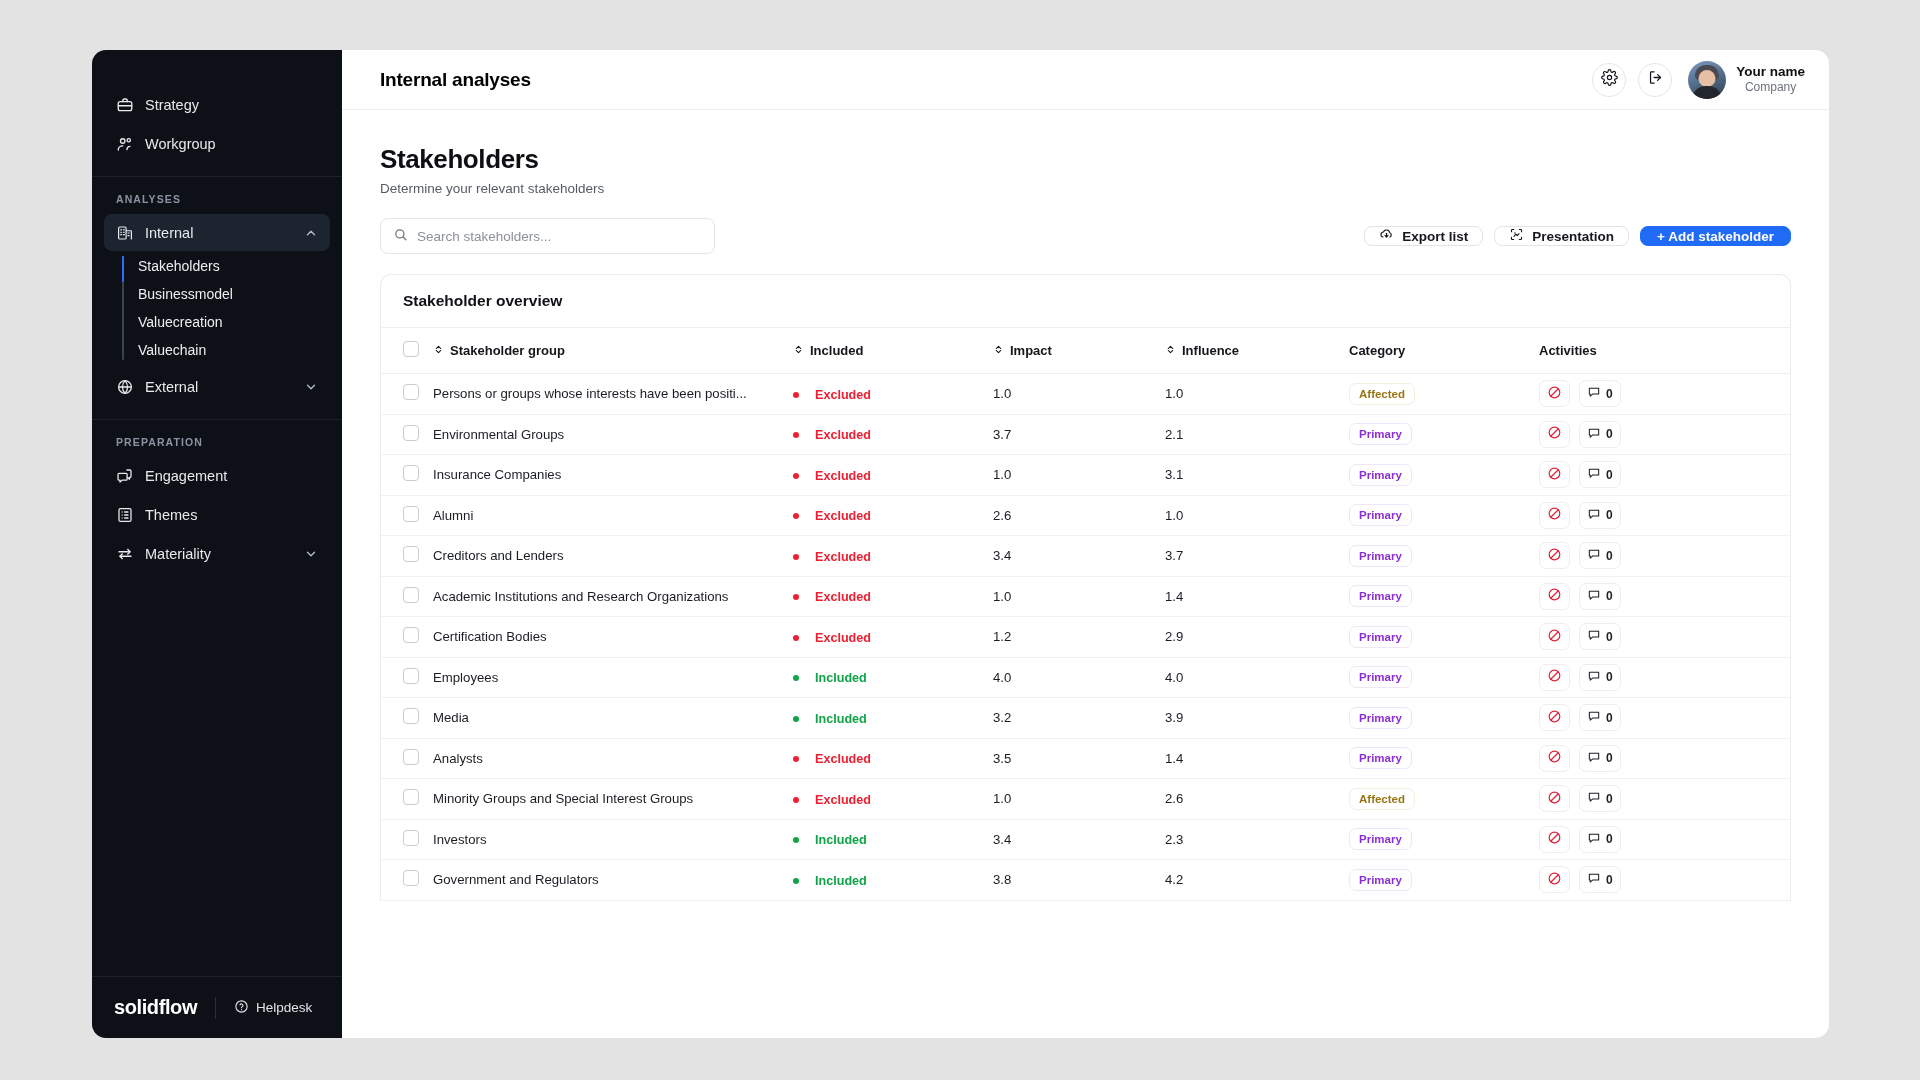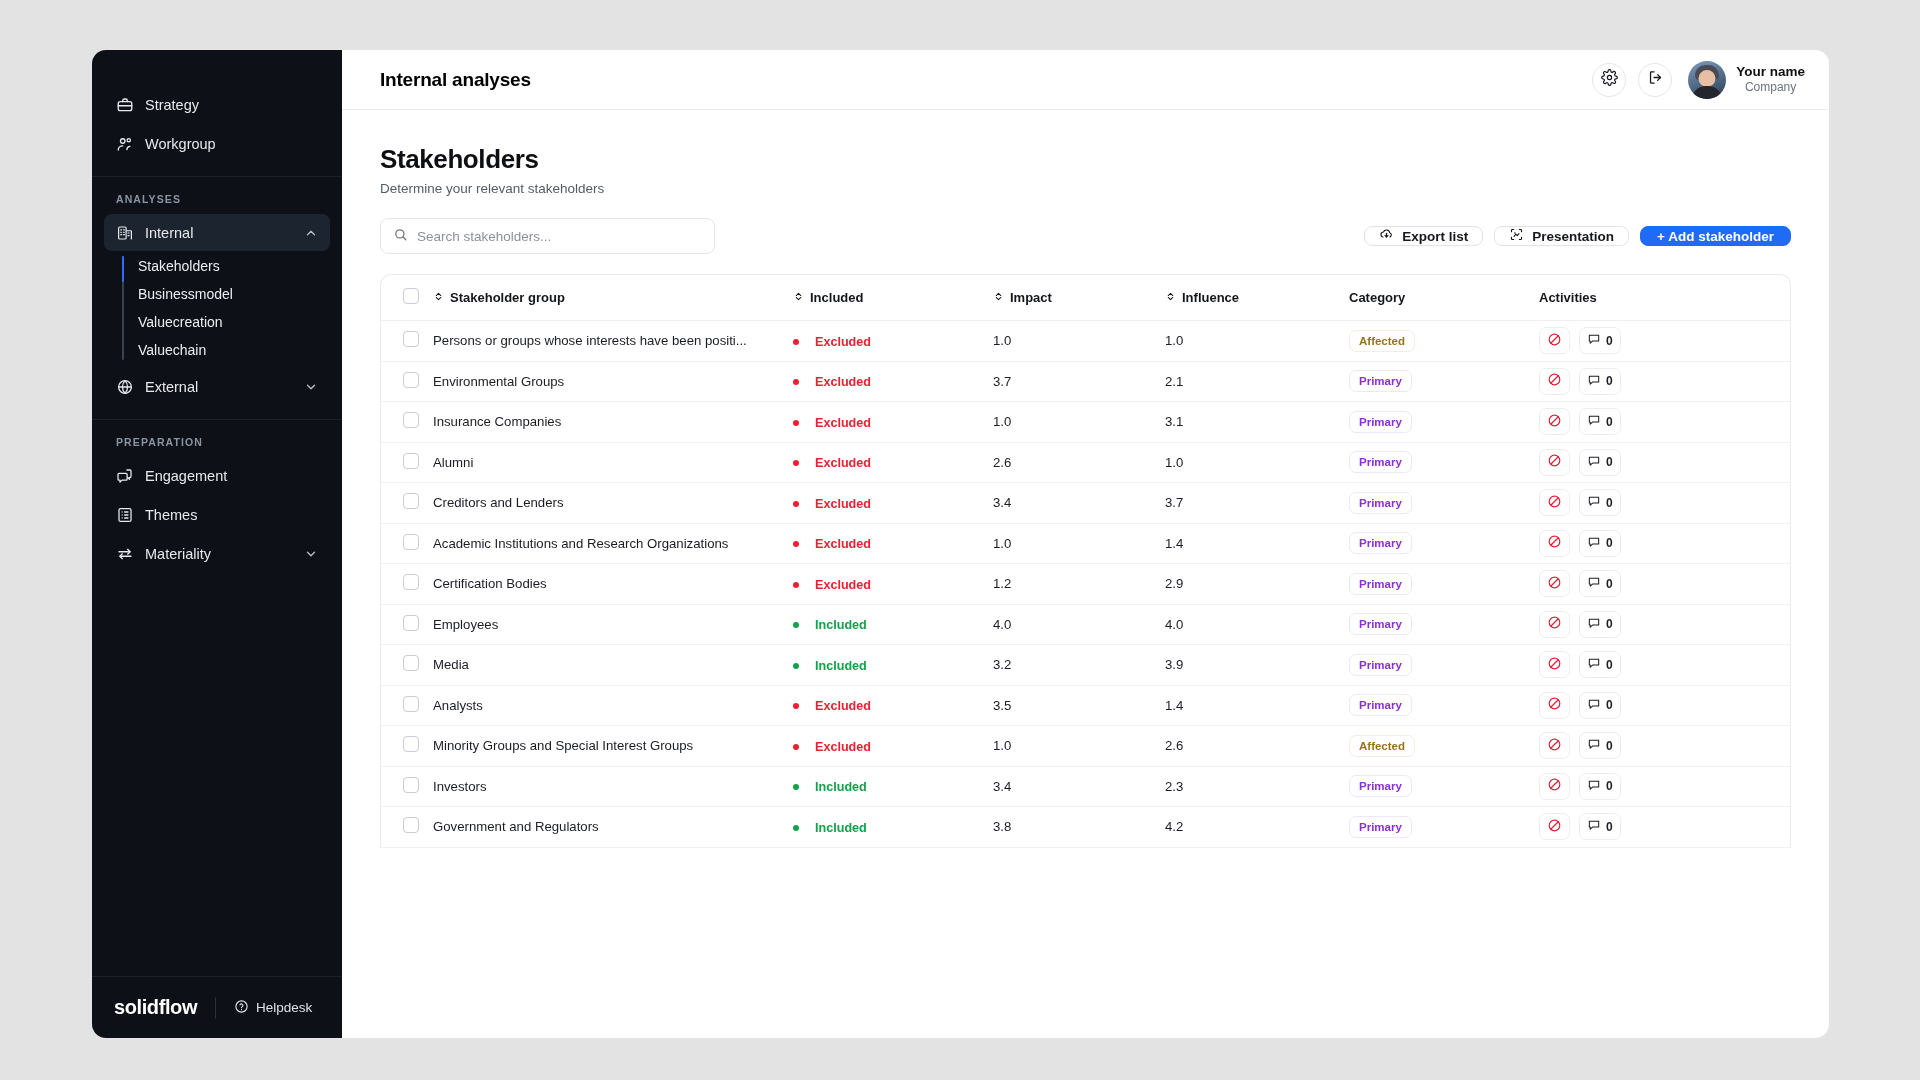--- a/index.html
+++ b/index.html
@@ -412,20 +412,23 @@
             <span>Presentation</span>
           </button>
 
           <button class="btn primary">
             <span>+ Add stakeholder</span>
           </button>
         </div>
       </div>
 
       <div class="card">
+        <div class="card-head">
+          <div class="card-title">Stakeholder overview</div>
+        </div>
 
         <table>
           <thead>
             <tr>
               <th class="c-check">
                 <span class="cbx"></span>
               </th>
               <th class="c-group">
                 <span class="sorth">
                   <span>

